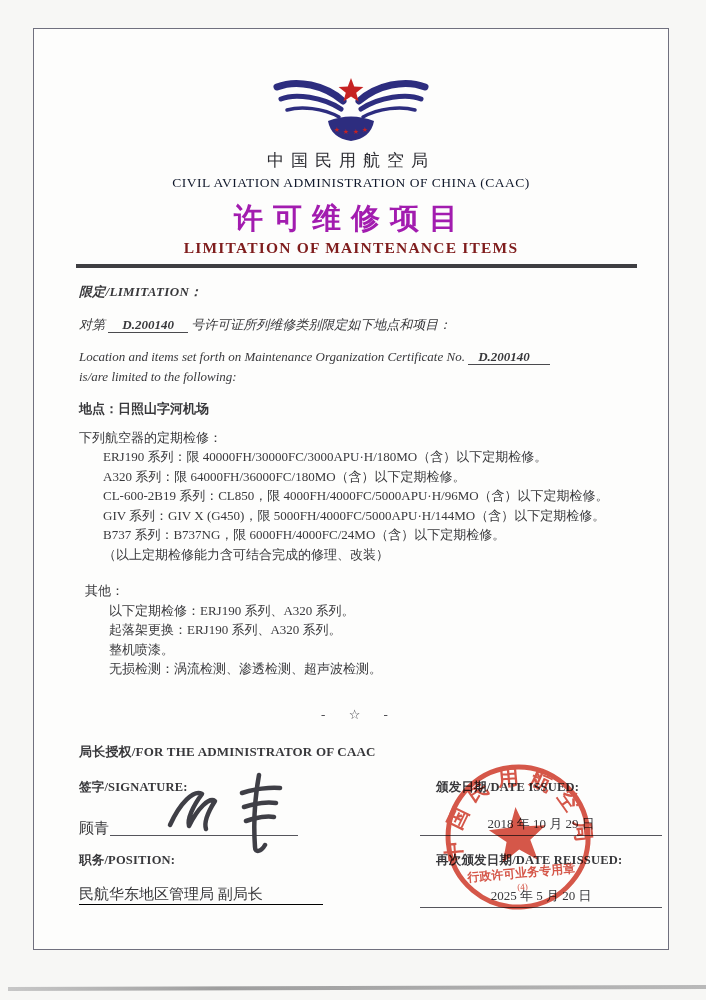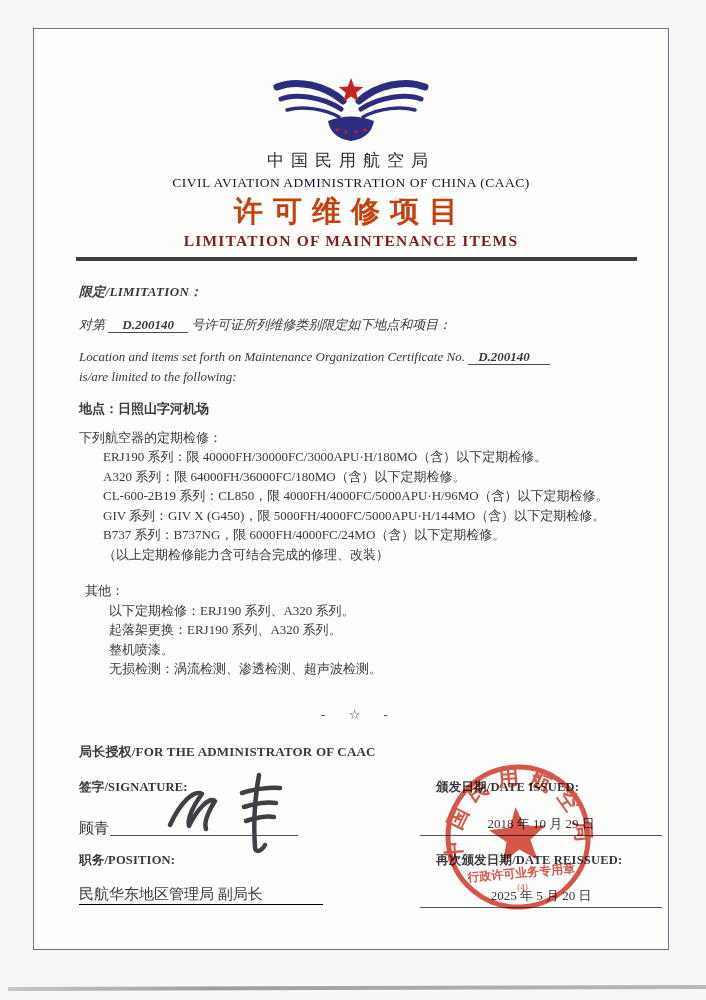--- a/index.html
+++ b/index.html
@@ -19,21 +19,21 @@
   .scan-shadow{
     position:absolute;left:8px;right:0;top:986px;height:4px;
     background:linear-gradient(to right,#c7c7c7,#9e9e9e 30%,#b9b9b9);
     transform:rotate(-0.15deg);
   }
   
   .header{position:absolute;top:46px;left:0;right:0;text-align:center;}
   .logo{display:block;margin:0 auto;}
   .org-cn{font-size:17px;letter-spacing:7px;color:#2e2e33;margin-top:4px;}
   .org-en{font-size:13.5px;font-weight:normal;letter-spacing:.5px;color:#0f172a;margin-top:3px;}
-  .title-cn{font-size:29px;font-weight:600;letter-spacing:10px;color:#c2410c;margin-top:1px;}
+  .title-cn{font-size:29px;font-weight:600;letter-spacing:10px;color:#a21caf;margin-top:8px;}
   .title-en{font-size:15.5px;font-weight:bold;letter-spacing:1.2px;color:#7f1d1d;margin-top:0;}
   .rule{height:3.5px;background:#3e3e42;margin:7px 31px 0 42px;}
   
   .content{position:absolute;left:45px;right:28px;top:253px;font-size:13px;line-height:1.5;}
   .bold{font-weight:bold;}
   .lbl-caps{font-weight:bold;letter-spacing:.3px;}
   .mb-lg{margin-bottom:13px;font-style:italic;}
   .mb-md{margin-bottom:9px;}
   .cert-no{font-weight:bold;border-bottom:1px solid #4a4a4e;padding:0 14px;}
   .cert-no-en{font-weight:bold;border-bottom:1px solid #4a4a4e;padding:0 20px 0 10px;}

